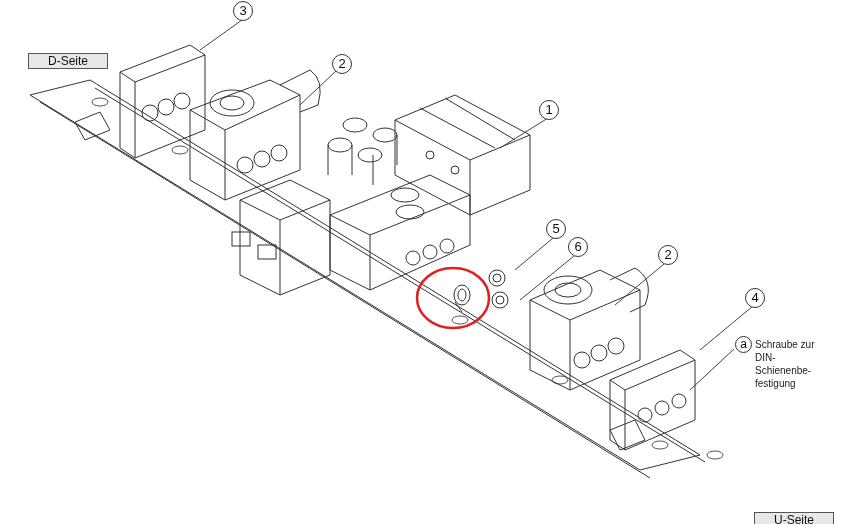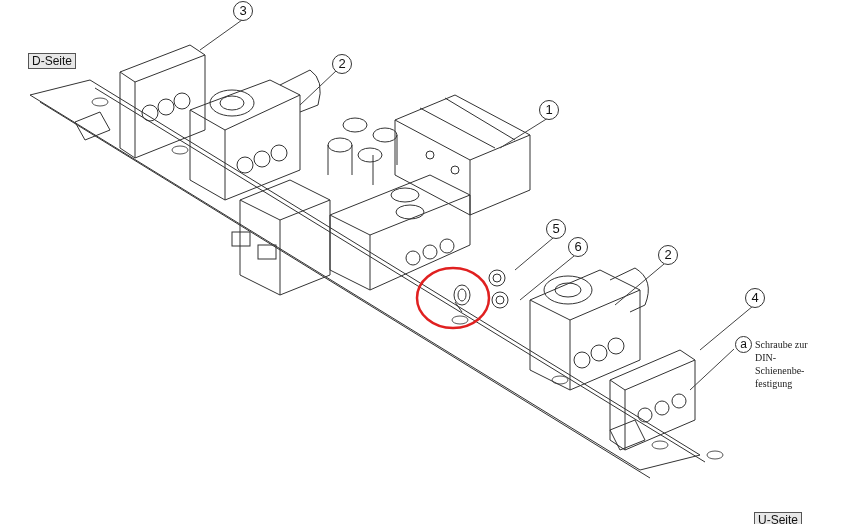--- a/index.html
+++ b/index.html
@@ -1,19 +1,19 @@
 <!DOCTYPE html>
 <html><head>
 <meta charset="utf-8">
 <style>
   html,body{margin:0;padding:0;background:#fff;}
   body{width:850px;height:524px;position:relative;overflow:hidden;font-family:"Liberation Sans",sans-serif;}
   svg{position:absolute;left:0;top:0;}
-  .lbl{position:absolute;font-size:12px;color:#111;border:1px solid #555;background:#e8e8e8;padding:0 3px;line-height:14px;}
-  .note{position:absolute;font-size:10px;line-height:13px;color:#222;font-family:Liberation Serif, serif;}
+  .lbl{position:absolute;font-size:12px;color:#111;border:1px solid #555;background:#e8e8e8;padding:0 19px;line-height:14px;}
+  .note{position:absolute;font-size:10px;line-height:13px;color:#222;}
   .callout{position:absolute;width:18px;height:18px;border:1.3px solid #333;border-radius:50%;background:#fff;font-size:13px;line-height:18px;text-align:center;color:#111;}
 </style>
 </head>
 <body>
 
 <svg width="850" height="524" viewBox="0 0 850 524">
   <g fill="none" stroke="#333" stroke-width="1">
 
     <path d="M30 95 L640 470 L700 455 L90 80 Z"></path>
     <path d="M40 102 L650 478"></path>

